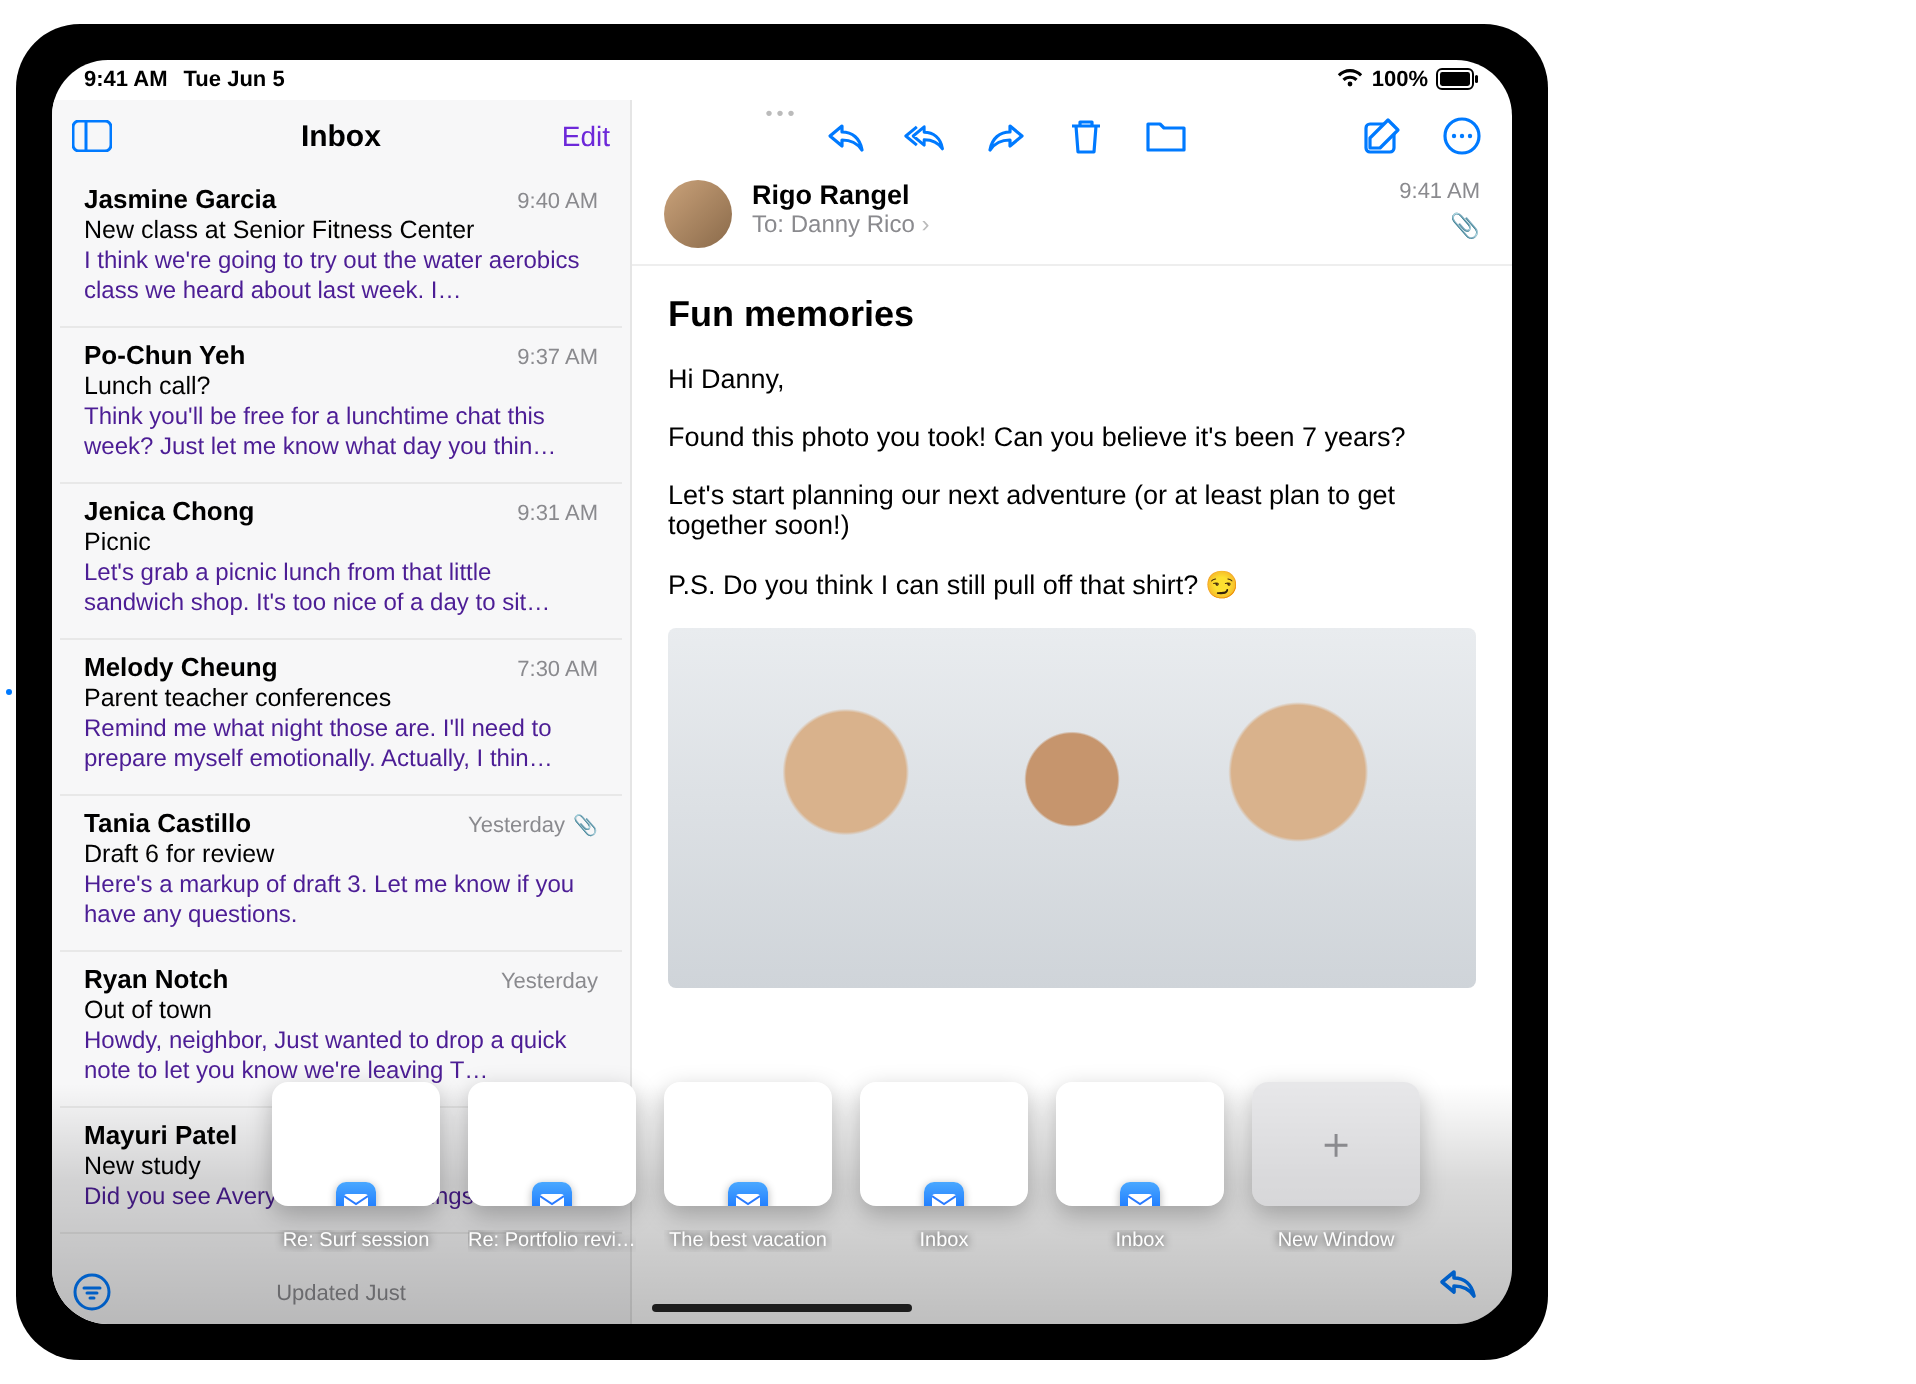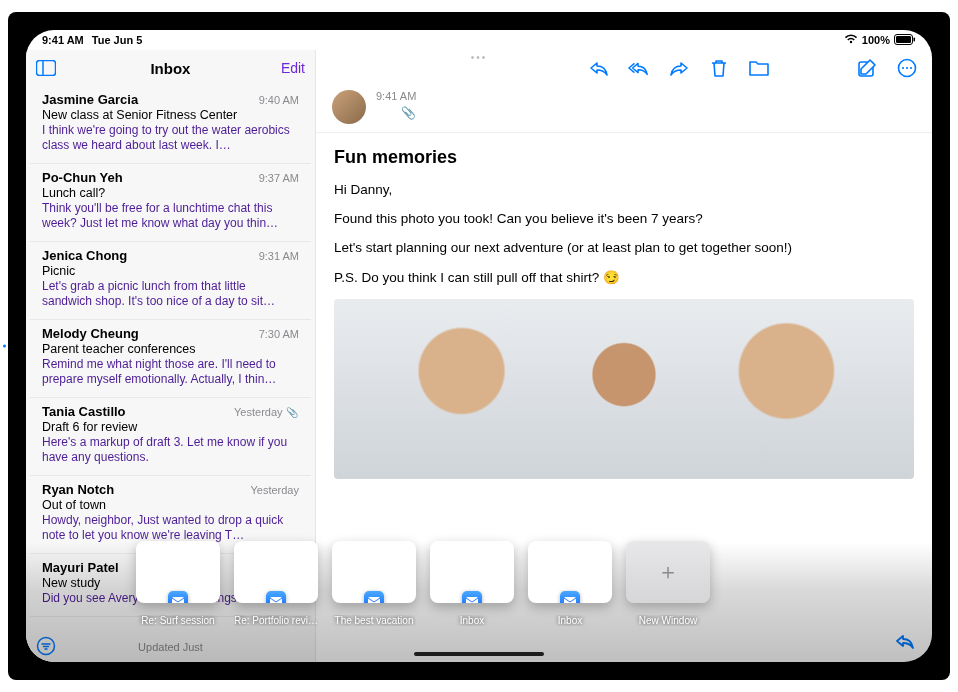--- a/index.html
+++ b/index.html
@@ -9,22 +9,22 @@
     color: #000;
     width: 958px;
     height: 692px;
     overflow: hidden;
     position: relative;
   }
   
   .device {
     position: absolute;
     left: 8px; top: 12px;
-    width: 942px; height: 668px;
-    border-radius: 8px;
+    width: 766px; height: 668px;
+    border-radius: 32px;
     background: #000;
     padding: 18px;
   }
   .screen {
     width: 100%; height: 100%;
     background: #fff;
     border-radius: 28px;
     overflow: hidden;
     position: relative;
     display: flex;
@@ -373,20 +373,28 @@
                 <circle cx="10" cy="10" r="8.5" fill="none" stroke="#007aff" stroke-width="1.6"></circle>
                 <circle cx="6" cy="10" r="1.1" fill="#007aff"></circle>
                 <circle cx="10" cy="10" r="1.1" fill="#007aff"></circle>
                 <circle cx="14" cy="10" r="1.1" fill="#007aff"></circle>
               </svg>
           </span>
         </div>
 
         <div class="msg-header">
           <div class="avatar"></div>
+          <div class="msg-meta">
+            <div class="msg-from">Rigo Rangel</div>
+            <div class="msg-to">
+              <span>To:</span>
+              <span style="color:#8a8a8e;">Danny Rico</span>
+              <span class="chev">›</span>
+            </div>
+          </div>
           <div class="msg-time-wrap">
             <div class="msg-time">9:41 AM</div>
             <span style="color:#8a8a8e;font-size:12px;">📎</span>
           </div>
         </div>
 
         <div class="msg-body">
           <div class="msg-subject">Fun memories</div>
           <div id="body-paras">
               <p>Hi Danny,</p>

